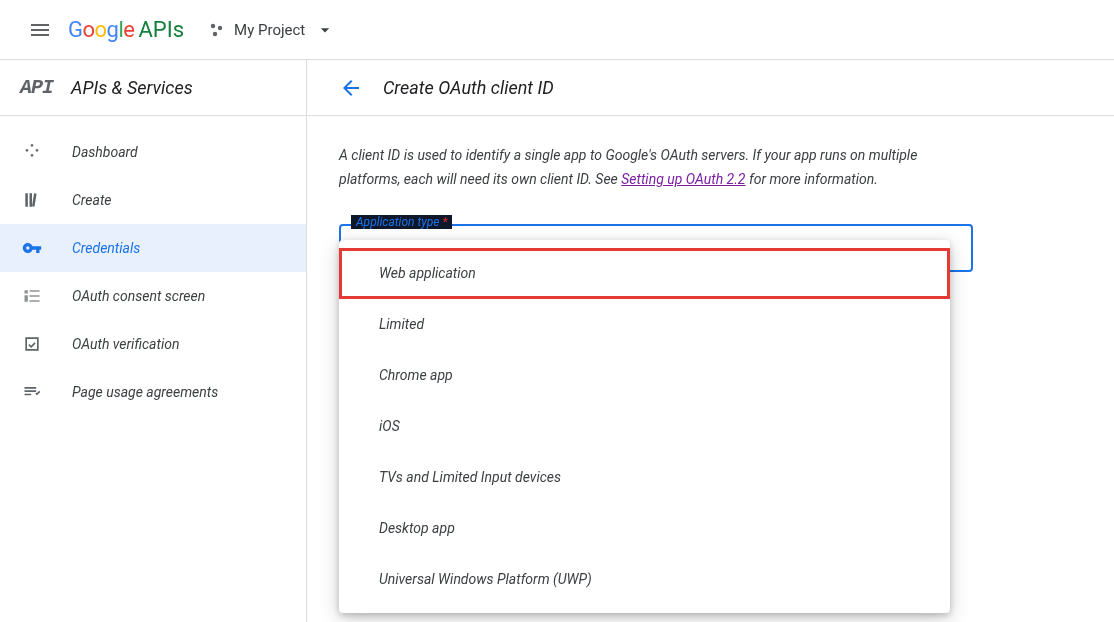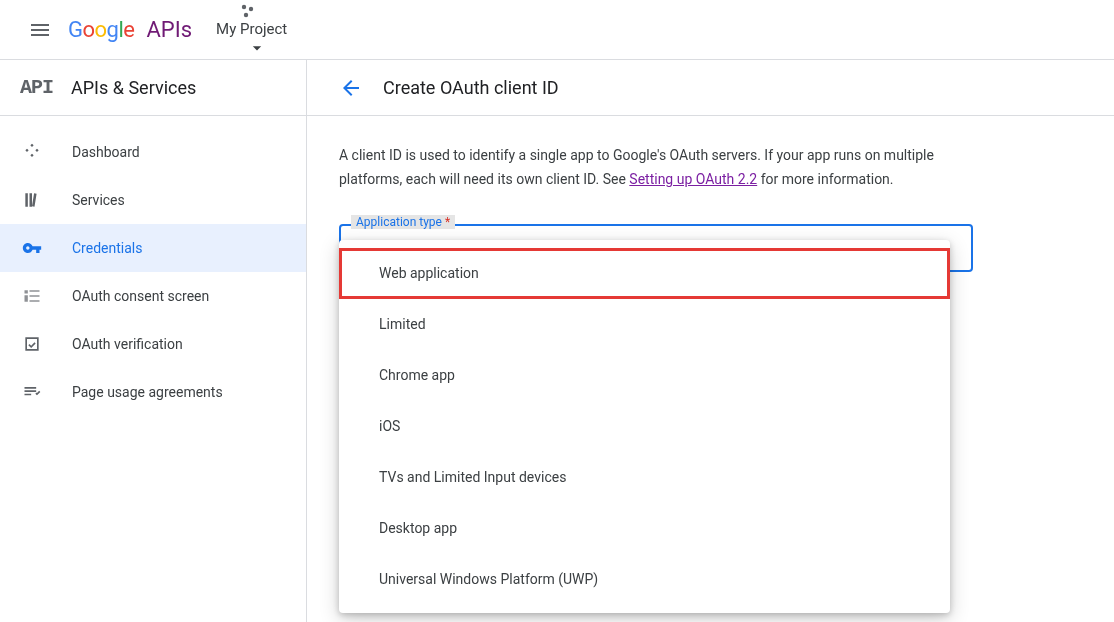--- a/index.html
+++ b/index.html
@@ -4,28 +4,28 @@
 <style>
 * { box-sizing: border-box; margin: 0; padding: 0; }
 body { font-family: 'Google Sans', Roboto, Arial, sans-serif; font-size: 14px; color: #202124; background: #fff; width: 1114px; height: 622px; overflow: hidden; }
 
 
 .header { height: 60px; display: flex; align-items: center; padding: 0 16px; border-bottom: 1px solid #dadce0; }
 .menu-btn { width: 48px; height: 48px; display: flex; align-items: center; justify-content: center; cursor: pointer; border-radius: 50%; }
 .logo-wrap { display: flex; align-items: center; margin-left: 4px; }
 .logo-google { font-size: 22px; font-weight: 400; letter-spacing: -0.5px; }
 .g1 { color: #4285F4; } .g2 { color: #EA4335; } .g3 { color: #FBBC05; } .g4 { color: #4285F4; } .g5 { color: #34A853; } .g6 { color: #EA4335; }
-.logo-apis { font-size: 22px; color: #701a75; font-weight: 400; margin-left: 12px; }
-.project-sel { display: flex; align-items: center; margin-left: 24px; cursor: pointer; flex-direction: column; }
+.logo-apis { font-size: 22px; color: #15803d; font-weight: 400; margin-left: 4px; }
+.project-sel { display: flex; align-items: center; margin-left: 24px; cursor: pointer; }
 .project-dots { display: inline-flex; align-items: center; margin-right: 8px; }
 .project-name { font-size: 15px; color: #3c4043; }
 .dropdown-caret { margin-left: 10px; }
 
 
-.body { display: flex; height: calc(622px - 60px); }
+.body { display: flex; height: calc(622px - 60px); font-style: italic; }
 
 
 .sidebar { width: 307px; border-right: 1px solid #dadce0; display: flex; flex-direction: column; }
 .section-header { display: flex; align-items: center; height: 56px; padding: 0 20px; border-bottom: 1px solid #dadce0; }
 .api-logo { font-family: 'Courier New', monospace; font-weight: bold; font-size: 20px; color: #5f6368; letter-spacing: -1px; }
 .section-title { font-size: 18px; color: #202124; margin-left: 18px; font-weight: 400; }
 .nav { padding-top: 12px; }
 .nav-item { display: flex; align-items: center; height: 48px; padding: 0 20px; cursor: pointer; font-size: 14px; color: #3c4043; gap: 8px; }
 .nav-item.active { background: #e8f0fe; color: #1a73e8; }
 .nav-item.active .nav-icon svg { fill: #1a73e8; }
@@ -36,21 +36,21 @@
 .main { flex: 1; display: flex; flex-direction: column; }
 .main-header { display: flex; align-items: center; height: 56px; padding: 0 24px; border-bottom: 1px solid #dadce0; }
 .back-btn { width: 40px; height: 40px; display: flex; align-items: center; justify-content: center; cursor: pointer; border-radius: 50%; margin-right: 12px; }
 .page-title { font-size: 18px; color: #202124; font-weight: 400; }
 .content { padding: 28px 24px 24px 32px; position: relative; }
 .description { font-size: 14px; line-height: 1.7; color: #3c4043; max-width: 640px; }
 .description a { color: #7b1fa2; text-decoration: underline; }
 
 
 .field-wrap { position: relative; margin-top: 32px; width: 634px; }
-.field-label { position: absolute; top: -9px; left: 12px; background: #e5e5e5; padding: 0 5px; font-size: 12px; color: #1a73e8; z-index: 2; }
+.field-label { position: absolute; top: -9px; left: 12px; background: #0f172a; padding: 0 5px; font-size: 12px; color: #1a73e8; z-index: 2; }
 .field-label .req { color: #d93025; }
 .select-box { width: 100%; height: 48px; border: 2px solid #1a73e8; border-radius: 4px; display: flex; align-items: center; padding: 0 12px; cursor: pointer; }
 
 
 .dropdown { position: absolute; top: 16px; left: 0; width: 611px; background: #fff; box-shadow: 0 2px 6px rgba(0,0,0,0.2), 0 6px 20px rgba(0,0,0,0.19); border-radius: 4px; padding: 8px 0; z-index: 10; }
 .option { height: 51px; display: flex; align-items: center; padding: 0 16px 0 40px; font-size: 14px; color: #3c4043; cursor: pointer; }
 .option.highlighted { outline: 3px solid #e53935; outline-offset: -3px; }
 
 svg { display: block; }
 </style>
@@ -101,21 +101,21 @@
         </span>
         <span>Dashboard</span>
       </div>
 
       <div class="nav-item">
         <span class="nav-icon">
           <svg width="20" height="20" viewBox="0 0 24 24">
               <path d="M4 4h3v16H4V4zm5 0h3v16H9V4zm5.5 0l3 .5-2.5 15.5-3-.5L14.5 4z"></path>
             </svg>
         </span>
-        <span>Services</span>
+        <span>Create</span>
       </div>
 
       <div class="nav-item active">
         <span class="nav-icon">
           <svg width="20" height="20" viewBox="0 0 24 24">
               <path d="M12.65 10C11.83 7.67 9.61 6 7 6c-3.31 0-6 2.69-6 6s2.69 6 6 6c2.61 0 4.83-1.67 5.65-4H17v4h4v-4h2v-4H12.65zM7 14c-1.1 0-2-.9-2-2s.9-2 2-2 2 .9 2 2-.9 2-2 2z"></path>
             </svg>
         </span>
         <span>Credentials</span>
       </div>

